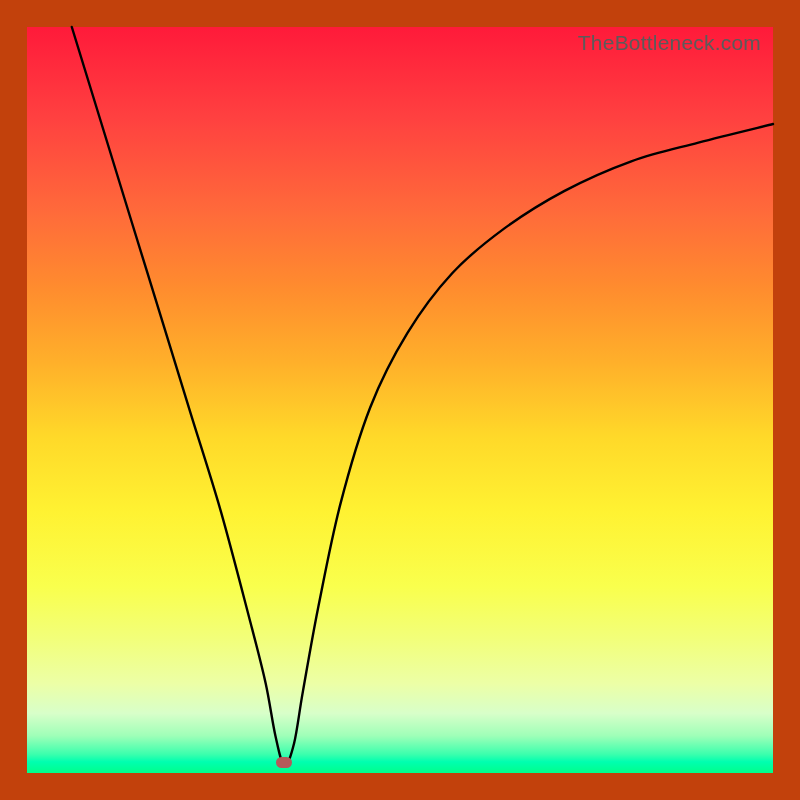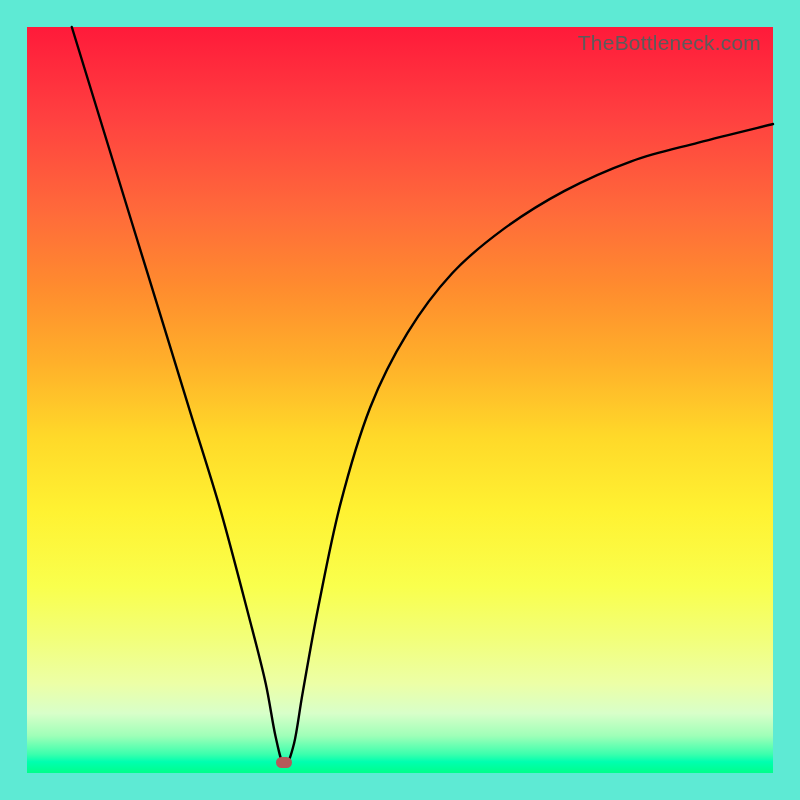--- a/index.html
+++ b/index.html
@@ -1,21 +1,21 @@
 <!DOCTYPE html>
 <html><head>
 <meta charset="utf-8">
 <style>
   * { margin: 0; padding: 0; box-sizing: border-box; }
   html, body { width: 800px; height: 800px; overflow: hidden; background: #000; }
   .frame {
     position: relative;
     width: 800px;
     height: 800px;
-    background: #5eead4;
+    background: #c2410c;
     padding-left: 19px;
   }
   .plot-area {
     position: absolute;
     left: 27px;
     top: 27px;
     width: 746px;
     height: 746px;
     background: linear-gradient(to bottom,
       #ff1a3a 0%,

